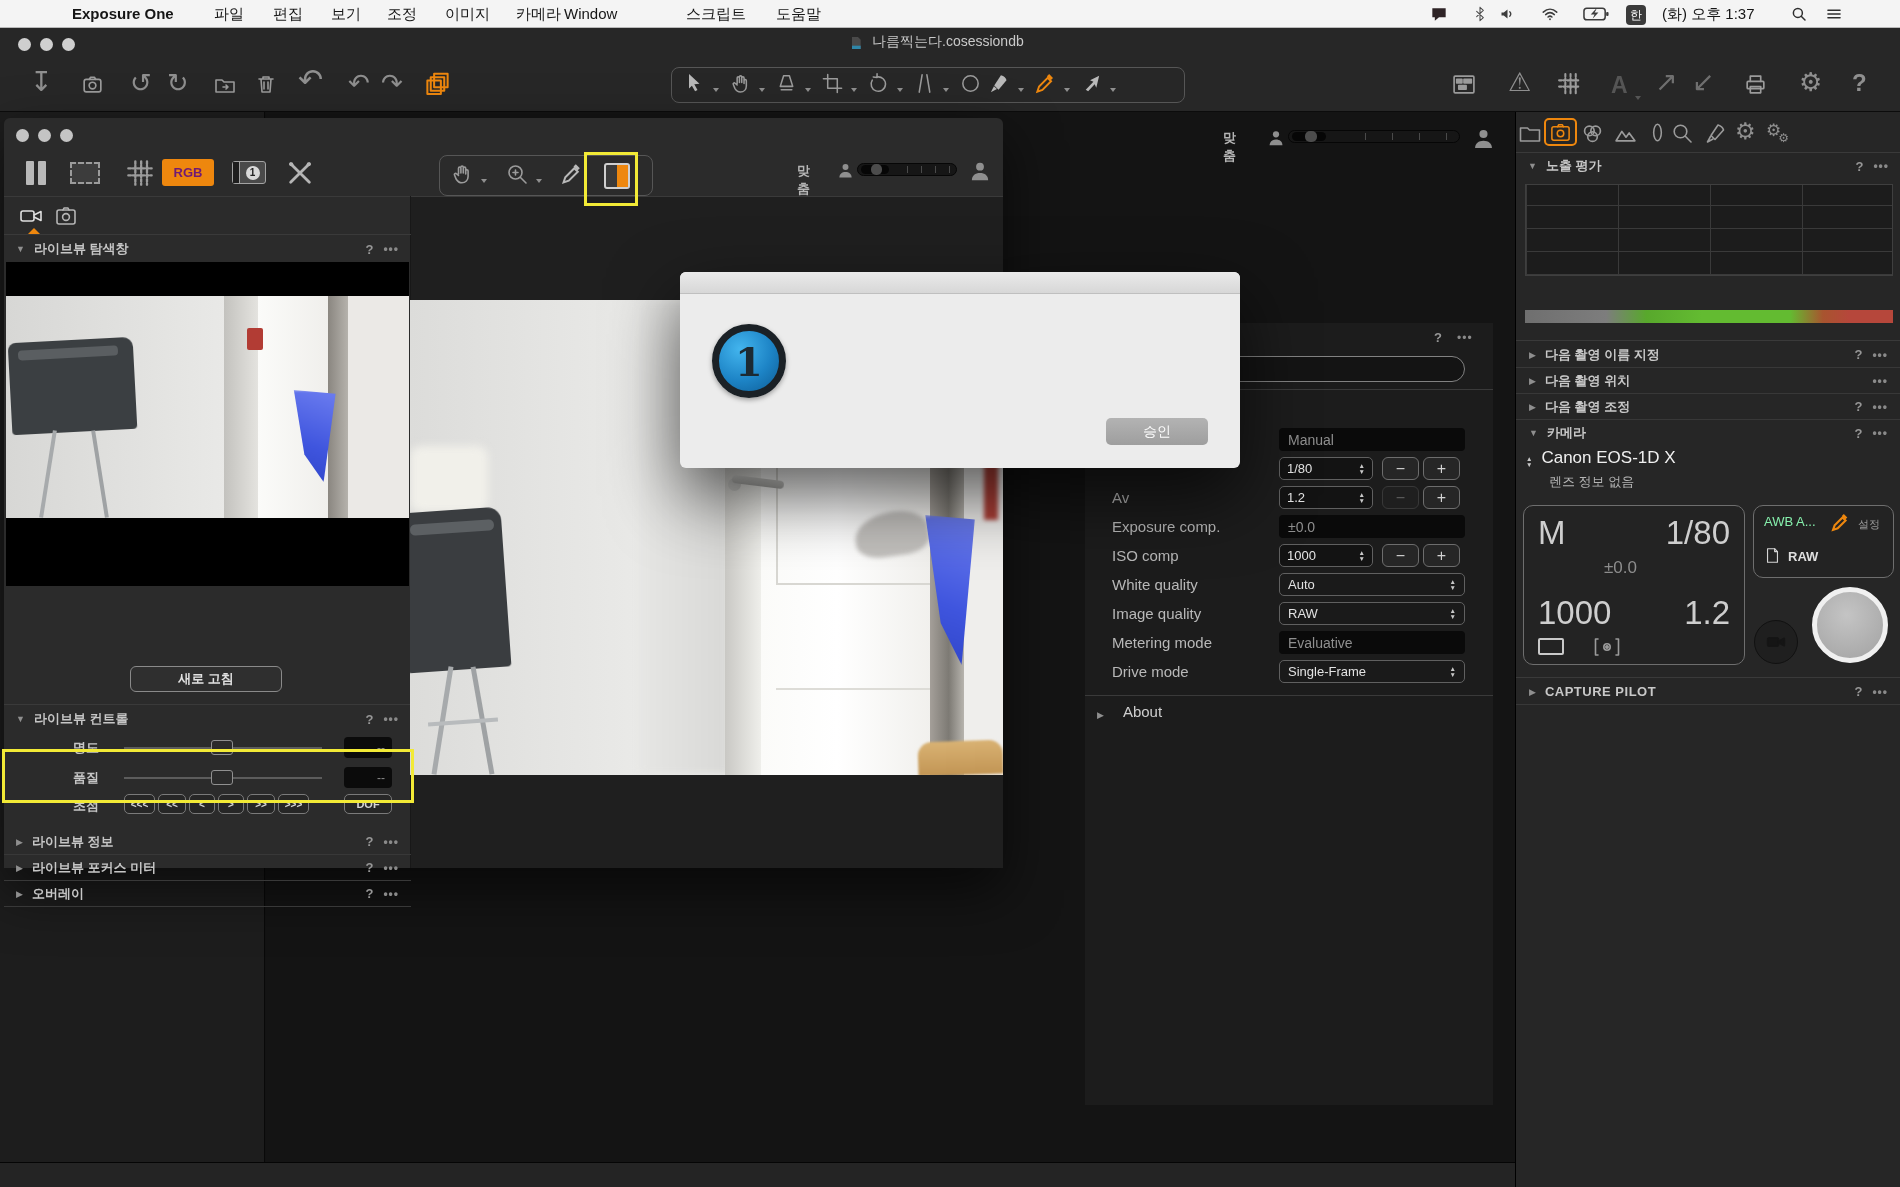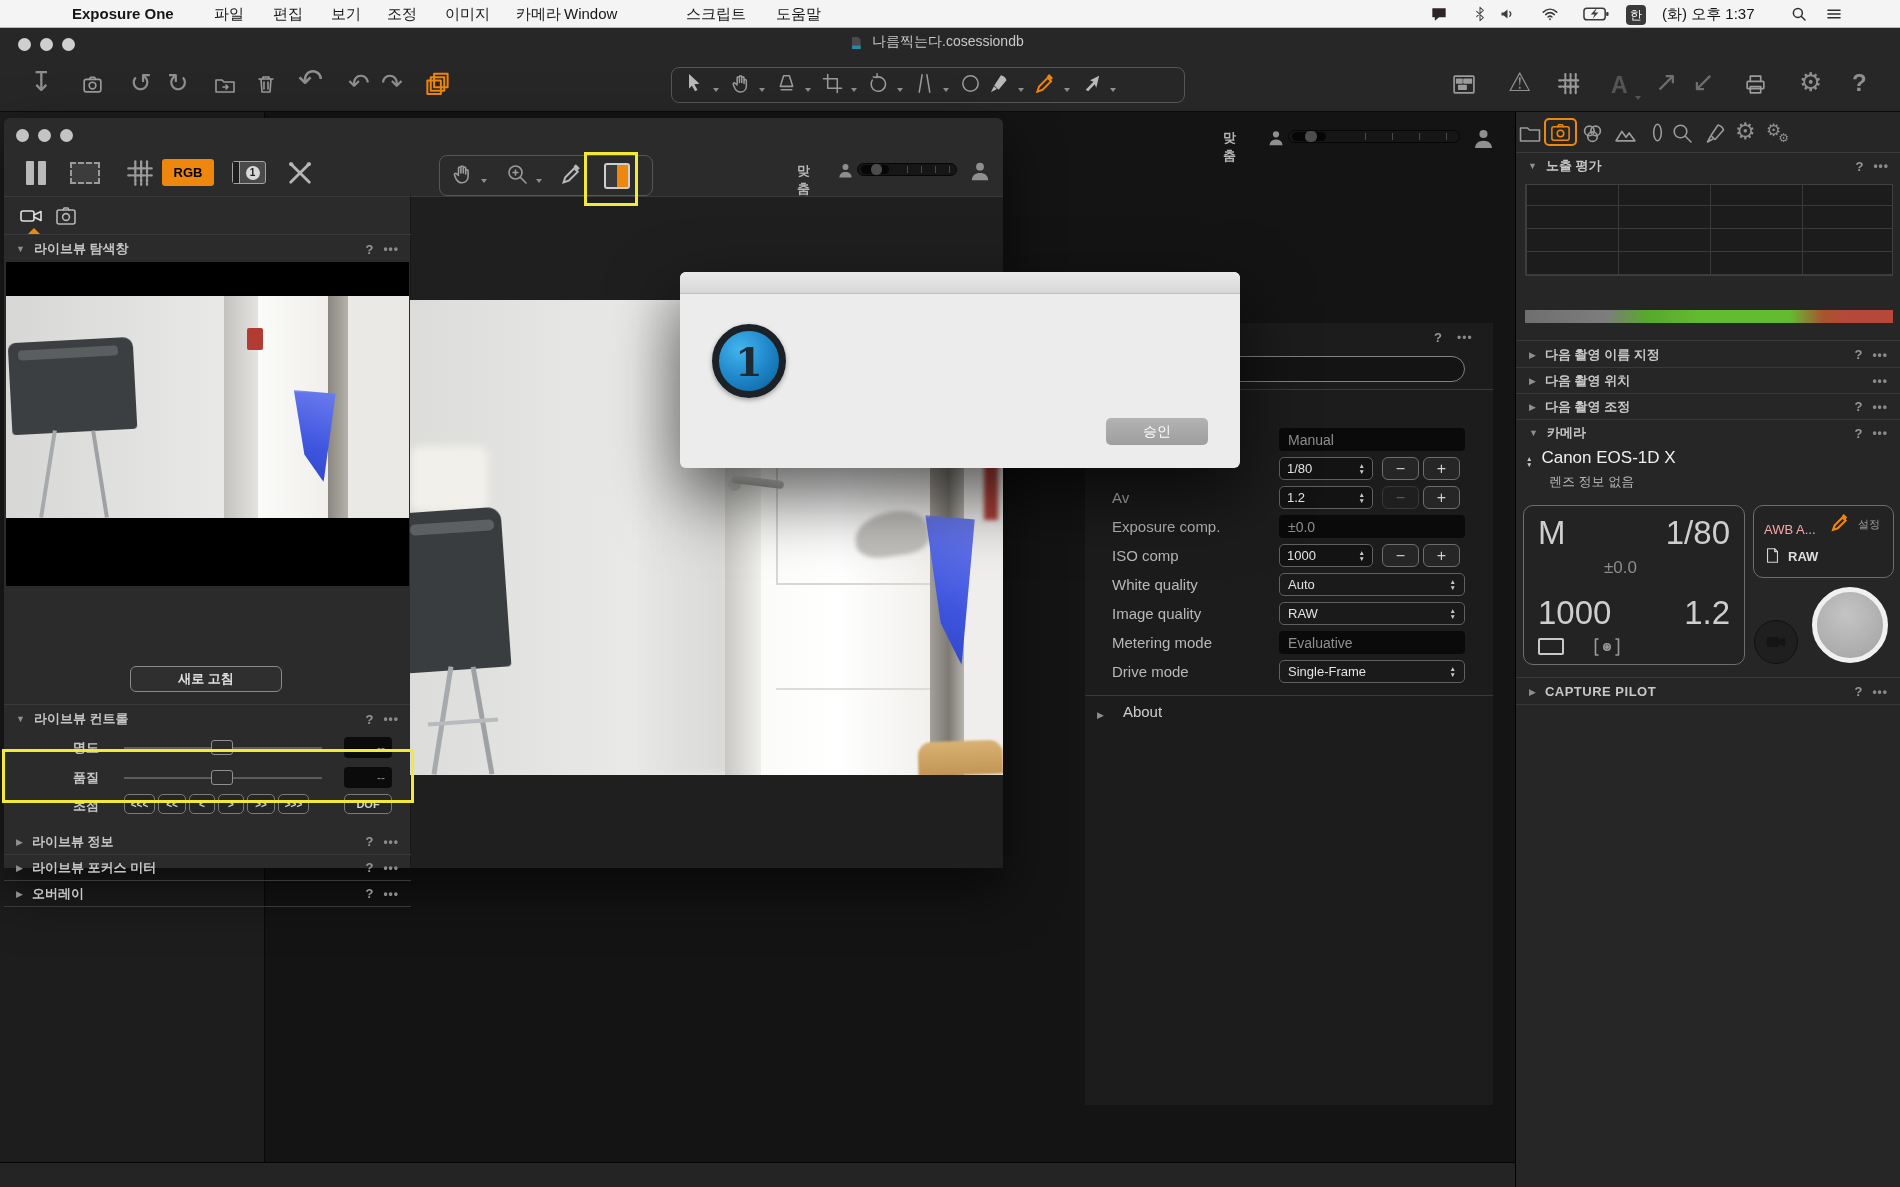--- a/index.html
+++ b/index.html
@@ -265,21 +265,21 @@
   <span class="abs" style="left:56px;top:10px"><span class="tl" style="background:#c4c4c4"></span></span>
 
   <span class="abs" style="left:22px;top:43px;display:flex;gap:4px">
       <span style="width:8px;height:24px;background:#b9b9b9;border-radius:1px"></span>
       <span style="width:8px;height:24px;background:#b9b9b9;border-radius:1px"></span>
     </span>
   <span class="abs" style="left:66px;top:44px;width:30px;height:22px;border:2px dashed #9b9b9b;background:#6e6e6e44"></span>
   <span class="abs" style="left:122px;top:41px"><svg class="ic" width="28" height="28" viewBox="0 0 24 24" style="stroke-width:2;stroke-dasharray:2.2 1.6">
         <path d="M8 2v20M2 8h20M2 14h20M13 2v20M18 2v20"></path>
       </svg></span>
-  <span class="abs" style="left:158px;top:41px;width:52px;height:27px;background:#ee870e;border-radius:3px;color:#000000;font-size:13px;font-weight:bold;display:flex;align-items:center;justify-content:center">RGB</span>
+  <span class="abs" style="left:158px;top:41px;width:52px;height:27px;background:#ee870e;border-radius:3px;color:#701a75;font-size:13px;font-weight:bold;display:flex;align-items:center;justify-content:center">RGB</span>
   <span class="abs" style="left:228px;top:43px;width:34px;height:23px;border:1.5px solid #a3a3a3;border-radius:3px;background:#4a4a4a;display:flex;align-items:center">
       <span style="width:7px;height:100%;background:#1e1e1e;border-right:1.5px solid #a3a3a3"></span>
       <span style="margin:0 auto;width:14px;height:14px;border-radius:50%;background:#d9d9d9;color:#222;font-size:10px;font-weight:bold;display:flex;align-items:center;justify-content:center">1</span>
     </span>
   <span class="abs" style="left:282px;top:41px"><svg class="ic" width="28" height="28" viewBox="0 0 24 24" style="stroke:#b5b5b5;stroke-width:2.4">
         <path d="M4 4l16 16M20 4L4 20"></path>
         <circle cx="4.5" cy="4.5" r="1.8" fill="#b5b5b5" stroke="none"></circle>
         <circle cx="19.5" cy="4.5" r="1.8" fill="#b5b5b5" stroke="none"></circle>
       </svg></span>
 
@@ -604,21 +604,21 @@
     <span class="abs lcd-num" style="right:14px;top:88px">1.2</span>
     <span class="abs" style="left:14px;top:132px;width:26px;height:17px;border:2px solid #c9c9c9;border-radius:2px"></span>
     <span class="abs" style="left:70px;top:131px"><svg class="ic" width="26" height="20" viewBox="0 0 26 20">
           <path d="M4 2H1.5v16H4M22 2h2.5v16H22"></path>
           <circle cx="13" cy="10" r="3.2"></circle>
           <circle cx="13" cy="10" r="1.2" fill="#9b9b9b"></circle>
         </svg></span>
   </div>
 
   <div class="abs" style="left:237px;top:393px;width:141px;height:73px;border:1.5px solid #6e6e6e;border-radius:10px;background:#232323">
-    <span class="abs" style="left:10px;top:16px;color:#fca5a5;font-size:13px">AWB A...</span>
+    <span class="abs" style="left:10px;top:8px;color:#86efac;font-size:13px">AWB A...</span>
     <span class="abs" style="left:76px;top:6px"><svg width="21" height="21" viewBox="0 0 24 24">
           <path d="M3.5 20.5l1.8-5.3 9-9 3.5 3.5-9 9z" fill="none" stroke="#ee870e" stroke-width="2.4"></path>
           <path d="M13.5 4.5l2.3-2.3 4 4-2.3 2.3z" fill="#ee870e"></path>
         </svg></span>
     <span class="abs" style="left:104px;top:11px;color:#999;font-size:11px">설정</span>
     <span class="abs" style="left:10px;top:40px"><svg class="ic" width="17" height="19" viewBox="0 0 24 24" style="stroke:#d5d5d5">
           <path d="M5 2.5h10l4 4V21.5H5z"></path>
           <path d="M15 2.5v4h4"></path>
         </svg></span>
     <span class="abs" style="left:34px;top:43px;color:#dedede;font-size:13px;font-weight:bold">RAW</span>

